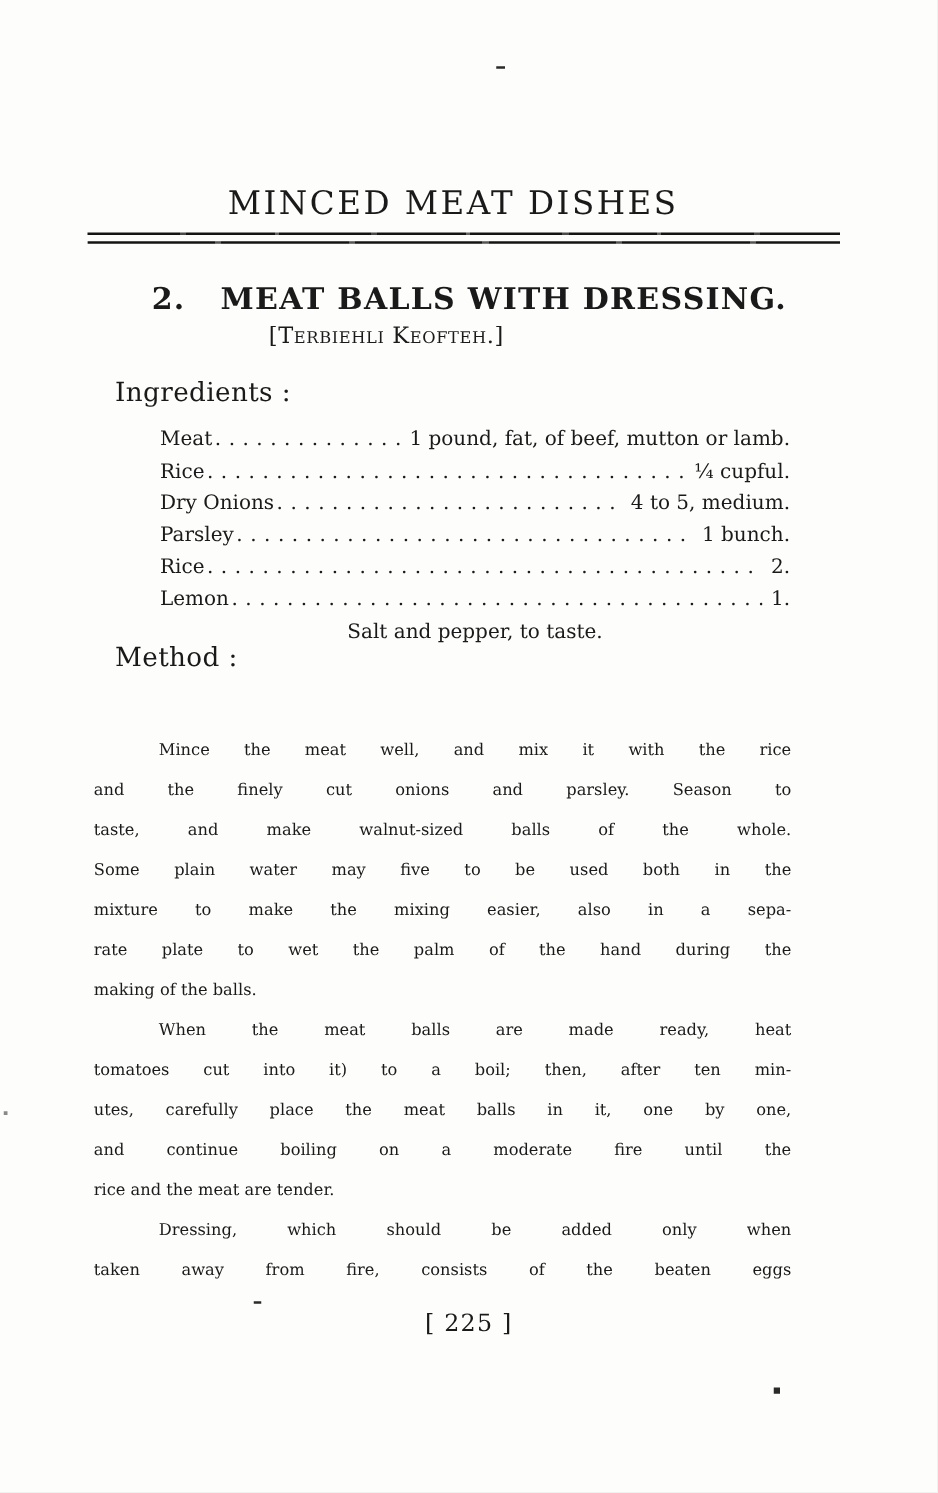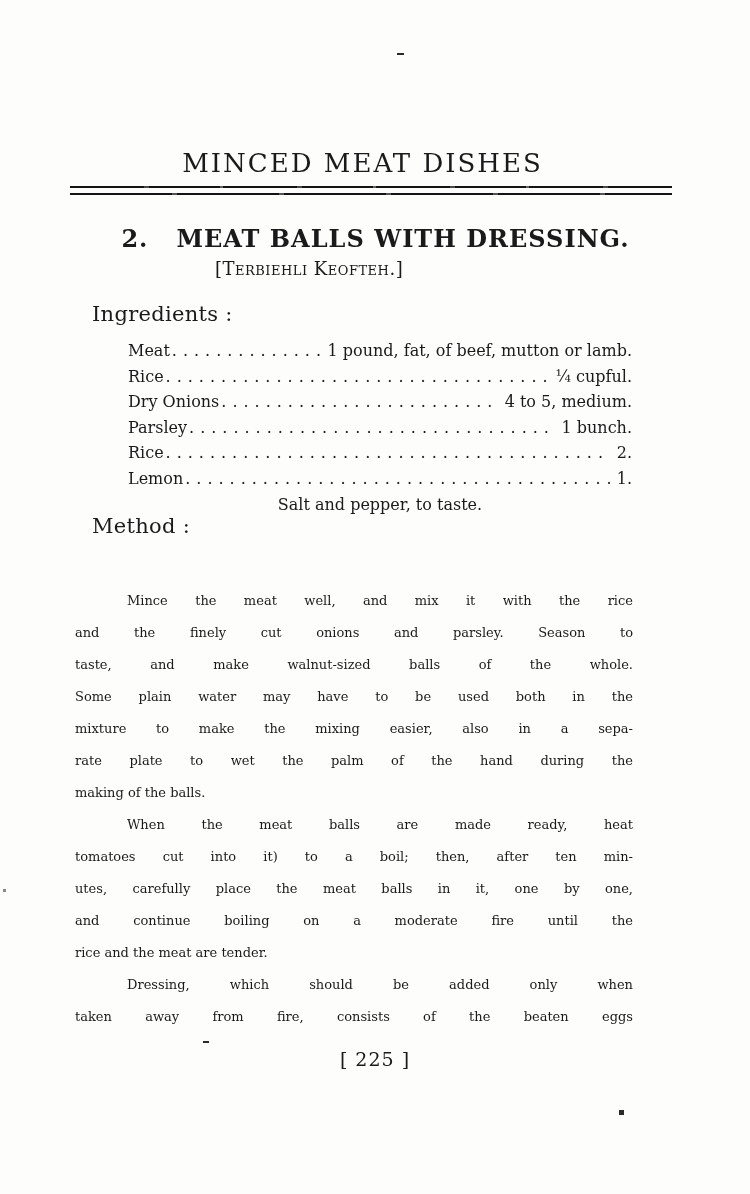--- a/index.html
+++ b/index.html
@@ -145,21 +145,21 @@
   </div>
 
   <div class="section-label label-method">Method :</div>
 
   <div class="method-body">
     <div class="paragraph">
 
     <div class="mline first">Mince the meat well, and mix it with the rice</div>
         <div class="mline">and the finely cut onions and parsley.  Season to</div>
         <div class="mline">taste, and make walnut-sized balls of the whole.</div>
-        <div class="mline">Some plain water may have to be used both in the</div>
+        <div class="mline">Some plain water may five to be used both in the</div>
         <div class="mline">mixture to make the mixing easier, also in a sepa-</div>
         <div class="mline">rate plate to wet the palm of the hand during the</div>
         <div class="mline last">making of the balls.</div>
       </div>
     <div class="paragraph">
 
     <div class="mline first">When the meat balls are made ready, heat</div>
         <div class="mline">tomatoes cut into it) to a boil; then, after ten min-</div>
         <div class="mline">utes, carefully place the meat balls in it, one by one,</div>
         <div class="mline">and continue boiling on a moderate fire until the</div>

